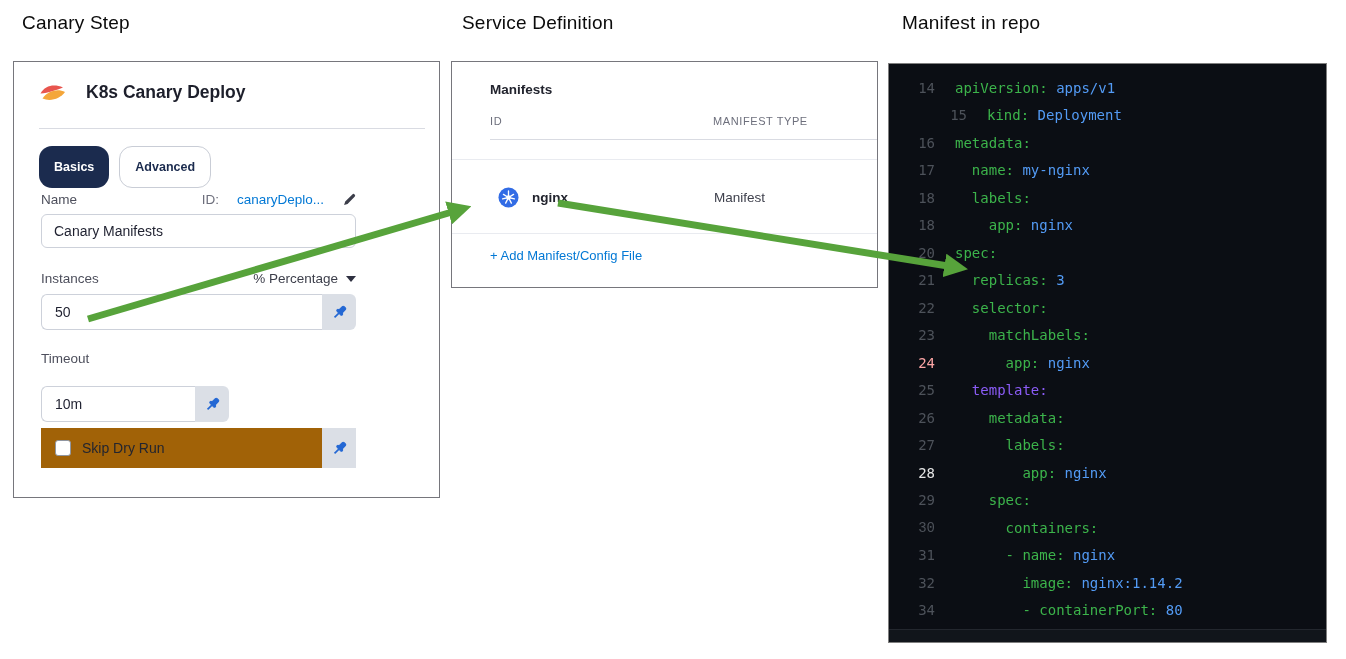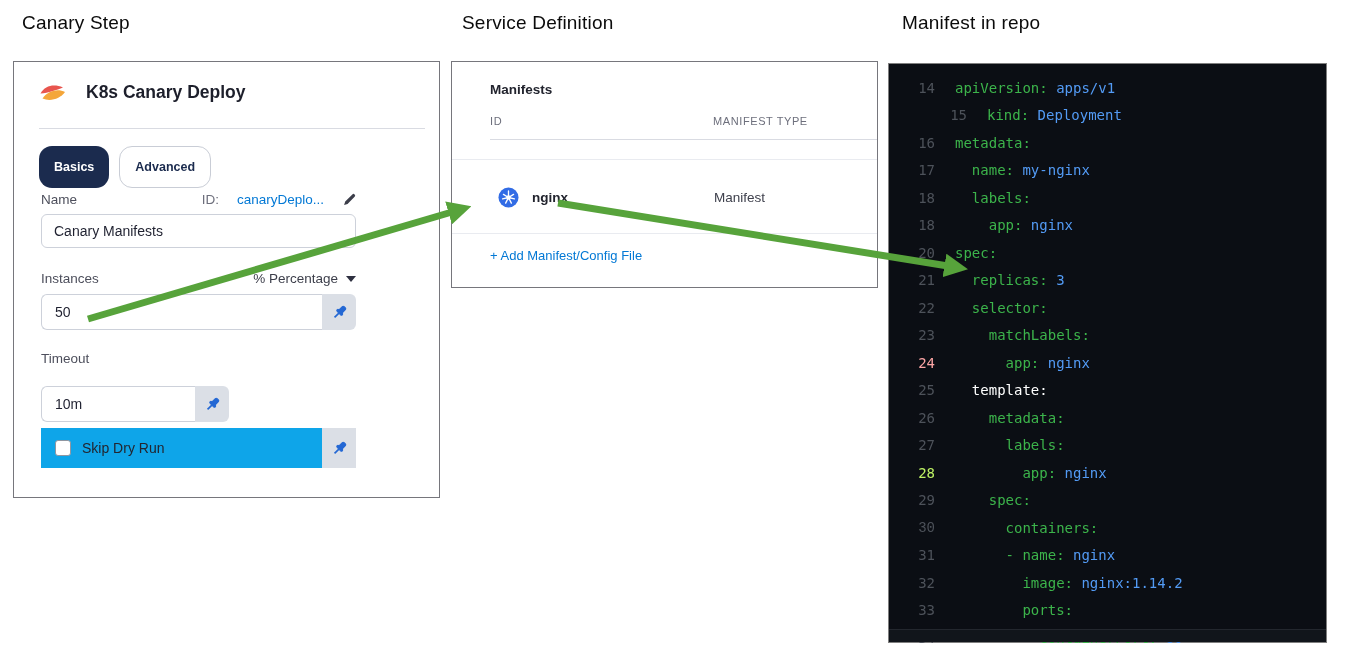--- a/index.html
+++ b/index.html
@@ -44,21 +44,21 @@
     display:flex; align-items:center; padding-left:13px; font-size:14px; font-weight:500; color:#1f2130;
   }
   .pin-box {
     width:34px; background:#dbdfe6; border-radius:0 6px 6px 0;
     display:flex; align-items:center; justify-content:center; cursor:pointer;
   }
   .unit-select { display:flex; align-items:center; gap:8px; color:#3c3e4a; font-weight:500; cursor:pointer; }
   .caret-down { width:0; height:0; border-left:5px solid transparent; border-right:5px solid transparent;
                 border-top:6px solid #2e3040; }
   .skip-row {
-    position:absolute; left:27px; top:366px; width:315px; height:40px; background:#0ea5e9;
+    position:absolute; left:27px; top:366px; width:315px; height:40px; background:#a16207;
     display:flex; align-items:center;
   }
   .checkbox { width:16px; height:16px; border:1.5px solid #9096a1; border-radius:3px; background:#fff;
               margin-left:14px; cursor:pointer; flex:none; }
   .skip-label { margin-left:11px; font-size:14px; font-weight:500; color:#23252f; flex:1; }
   .skip-pin { width:34px; height:40px; background:#dbdfe6; display:flex; align-items:center;
               justify-content:center; cursor:pointer; }
 
   
   .manifests-title { position:absolute; left:38px; top:20px; font-size:13.5px; font-weight:700; color:#22242e; }
@@ -252,53 +252,49 @@
       <div class="code-line">
         <span class="line-num" style="color: rgb(77, 82, 90);">23</span>
         <span class="line-code"><span style="color: rgb(60, 180, 75);">    matchLabels:</span></span>
       </div>
       <div class="code-line">
         <span class="line-num" style="color: #fca5a5;">24</span>
         <span class="line-code"><span style="color: rgb(60, 180, 75);">      app:</span><span style="color: rgb(83, 155, 245);"> nginx</span></span>
       </div>
       <div class="code-line">
         <span class="line-num" style="color: rgb(77, 82, 90);">25</span>
-        <span class="line-code"><span style="color: #ffffff;">  template:</span></span>
+        <span class="line-code"><span style="color: #8b5cf6;">  template:</span></span>
       </div>
       <div class="code-line">
         <span class="line-num" style="color: rgb(77, 82, 90);">26</span>
         <span class="line-code"><span style="color: rgb(60, 180, 75);">    metadata:</span></span>
       </div>
       <div class="code-line">
         <span class="line-num" style="color: rgb(77, 82, 90);">27</span>
         <span class="line-code"><span style="color: rgb(60, 180, 75);">      labels:</span></span>
       </div>
       <div class="code-line">
-        <span class="line-num" style="color: #bef264;">28</span>
+        <span class="line-num" style="color: #e5e5e5;">28</span>
         <span class="line-code"><span style="color: rgb(60, 180, 75);">        app:</span><span style="color: rgb(83, 155, 245);"> nginx</span></span>
       </div>
       <div class="code-line">
         <span class="line-num" style="color: rgb(77, 82, 90);">29</span>
         <span class="line-code"><span style="color: rgb(60, 180, 75);">    spec:</span></span>
       </div>
       <div class="code-line">
         <span class="line-num" style="color: rgb(77, 82, 90); font-family: Liberation Mono, monospace;">30</span>
         <span class="line-code"><span style="color: rgb(60, 180, 75);">      containers:</span></span>
       </div>
       <div class="code-line">
         <span class="line-num" style="color: rgb(77, 82, 90);">31</span>
         <span class="line-code"><span style="color: rgb(60, 180, 75);">      - name:</span><span style="color: rgb(83, 155, 245);"> nginx</span></span>
       </div>
       <div class="code-line">
         <span class="line-num" style="color: rgb(77, 82, 90);">32</span>
         <span class="line-code"><span style="color: rgb(60, 180, 75);">        image:</span><span style="color: rgb(83, 155, 245);"> nginx:1.14.2</span></span>
-      </div>
-      <div class="code-line">
-        <span class="line-num" style="color: rgb(77, 82, 90);">33</span>
-        <span class="line-code"><span style="color: rgb(60, 180, 75);">        ports:</span></span>
       </div>
       <div class="code-line">
         <span class="line-num" style="color: rgb(77, 82, 90);">34</span>
         <span class="line-code"><span style="color: rgb(60, 180, 75);">        - containerPort:</span><span style="color: rgb(83, 155, 245);"> 80</span></span>
       </div>
     </div>
   <div class="code-bottom-bar"></div>
 </div>
 
 <div id="arrow-overlay">

